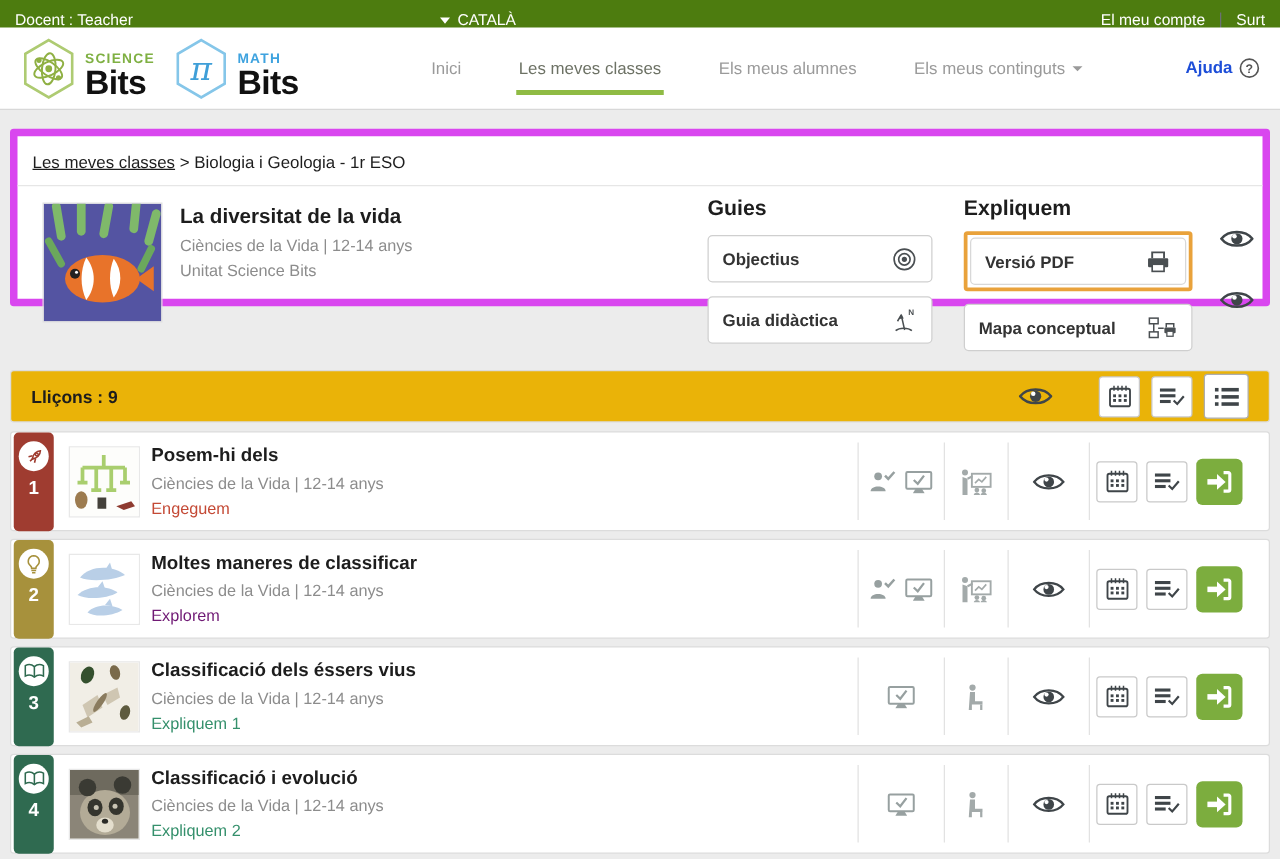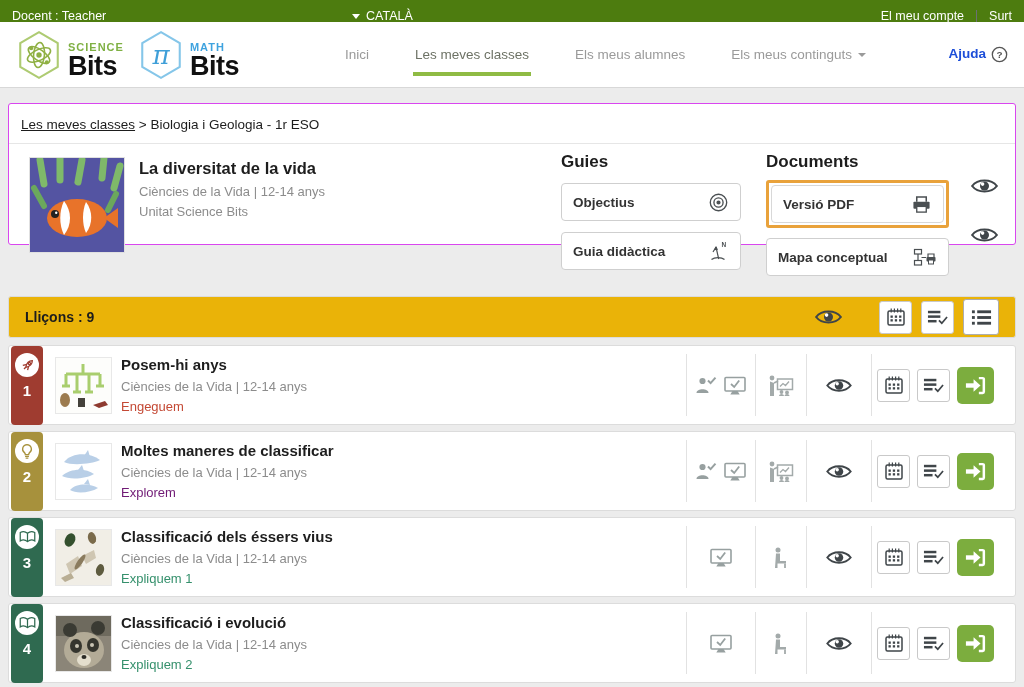--- a/index.html
+++ b/index.html
@@ -39,21 +39,21 @@
   .nav-item.active { color:#6D7265; }
   .nav-item.active::after {
     content:""; position:absolute; left:-2px; right:-2px; bottom:-14px; height:4px; background:#8FBB44;
   }
   .nav-caret { width:0;height:0;border-left:4px solid transparent;border-right:4px solid transparent;border-top:4.5px solid #9A9A9A; }
   .ajuda { margin-left:auto; display:flex; gap:5px; font-size:13.5px; font-weight:bold; color:#1d4ed8; cursor:pointer; }
 
   
   .unit-panel {
     position:absolute; top:103px; left:8px; width:1008px; height:142px;
-    background:#fff; border:1px solid #d946ef; border-radius:3px;
+    background:#fff; border:6px solid #d946ef; border-radius:3px;
   }
   .breadcrumb { padding:13px 12px 11px; font-size:13.5px; border-bottom:1px solid #E6E6E6; }
   .breadcrumb a { color:#1d1d1d; text-decoration:underline; cursor:pointer; }
   .unit-body { position:relative; height:138px; }
   .unit-thumb { position:absolute; left:20px; top:13px; width:96px; height:96px; border:1px solid #E0E0E0; cursor:pointer; }
   .unit-title { position:absolute; left:130px; top:15px; font-size:16.5px; font-weight:bold; }
   .unit-subject { position:absolute; left:130px; top:40px; font-size:13px; color:#8C8C8C; }
   .unit-type { position:absolute; left:130px; top:60px; font-size:13px; color:#8C8C8C; }
 
   .col-heading { font-size:17px; font-weight:bold; }
@@ -241,21 +241,21 @@
             <text x="12.5" y="6" font-size="6.5" fill="currentColor" font-family="'Liberation Sans', sans-serif">N</text>
             <path d="M7 6 L9.7 18 M7 6 l-3 5" stroke="currentColor" stroke-width="1.2" fill="none"></path>
             <path d="M7 5 l-2 4.2 4 -0.4 Z" fill="currentColor"></path>
             <path d="M2.5 18.5 c3 -2.6 10 -2.6 13 0" stroke="currentColor" stroke-width="1.2" fill="none"></path>
           </svg>
         </span>
       </button>
     </div>
 
     <div class="docs-col">
-      <div class="col-heading">Documents</div>
+      <div class="col-heading">Expliquem</div>
       <div class="hl-orange">
         <button class="panel-btn">
           <span>Versió PDF</span>
           <span class="btn-icon">
             <svg width="21" height="19" viewBox="0 0 22 20">
               <path d="M6 7 V2 h10 v5" fill="none" stroke="currentColor" stroke-width="1.6"></path>
               <rect x="2.5" y="7" width="17" height="7.5" rx="1" fill="currentColor"></rect>
               <rect x="6" y="12" width="10" height="6" fill="#fff" stroke="currentColor" stroke-width="1.4"></rect>
             </svg>
           </span>
@@ -377,21 +377,21 @@
           <ellipse cx="9" cy="42" rx="5" ry="7" fill="#9C7B4F"></ellipse>
           <rect x="22" y="40" width="7" height="9" fill="#44413B"></rect>
           <path d="M37 47 l12 -4 3 4 -9 3 Z" fill="#8E3B30"></path>
         </svg>
       </span>
       
       
       
     </div>
 
-    <div class="lesson-title">Posem-hi anys</div>
+    <div class="lesson-title">Posem-hi dels</div>
     <div class="lesson-subject">Ciències de la Vida | 12-14 anys</div>
     <div class="lesson-phase" style="color: rgb(196, 73, 53);">Engeguem</div>
 
     <span class="vdiv d1"></span>
     <span class="vdiv d2"></span>
     <span class="vdiv d3"></span>
     <span class="vdiv d4"></span>
 
     <div class="col-students">
       <span class="person-check">

